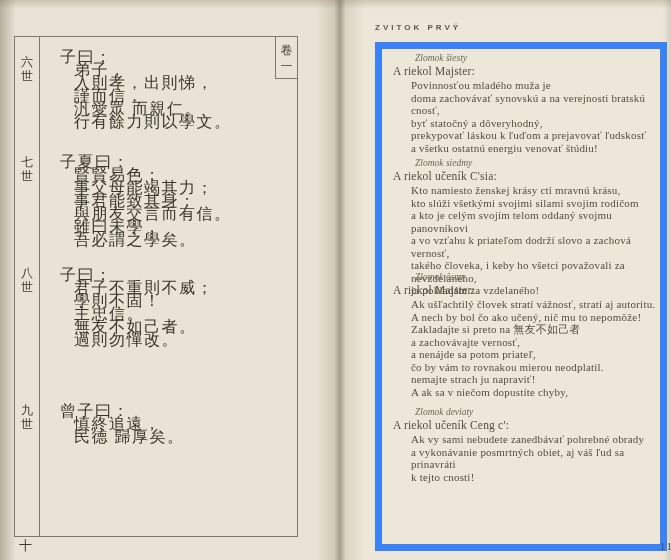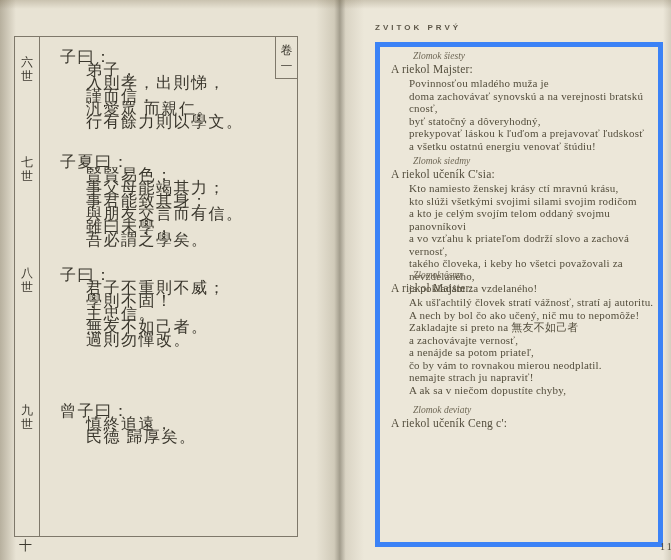--- a/index.html
+++ b/index.html
@@ -27,30 +27,30 @@
     font-size:12px;line-height:14px;color:#3c392f;}
   .marker span{display:block;}
   .m0{top:18px}.m1{top:118px}.m2{top:229px}.m3{top:366px}
   .tab{position:absolute;top:0;right:0;width:22px;height:42px;
     border-left:1px solid #7e786a;border-bottom:1px solid #7e786a;
     text-align:center;font-size:12px;line-height:16px;padding-top:5px;
     box-sizing:border-box;color:#3c392f;}
   .tab span{display:block;}
   .cblock{position:absolute;left:45px;color:#39362c;font-size:16px;
     line-height:13px;letter-spacing:1.5px;white-space:nowrap;}
-  .cblock .clines{margin-left:26px;}
+  .cblock .clines{margin-left:14px;}
   .b0{top:13px}.b1{top:118px}.b2{top:231px}.b3{top:367px}
   .l-pagenum{position:absolute;left:19px;top:537px;font-size:13px;color:#3c392f;}
 
   
   .r-header{position:absolute;top:23px;left:375px;width:278px;
     font-family:"Liberation Sans", sans-serif;font-size:8px;font-weight:bold;
     letter-spacing:3px;color:#5e584a;}
   .r-frame{position:absolute;left:375px;top:42px;width:278px;height:495px;
-    border:5px solid #3b82f6;}
+    border:7px solid #3b82f6;}
   .section{position:absolute;left:0;right:0;color:#544e3d;}
   .s0{top:4px}.s1{top:109px}.s2{top:223px}.s3{top:358px}
   .sec-label{margin-left:33px;font-style:italic;font-size:9.5px;line-height:11px;color:#6e6755;}
   .sec-speaker{margin-left:11px;font-size:11.5px;line-height:13px;margin-top:1px;letter-spacing:.2px;}
   .sec-lines{margin-left:29px;font-size:11px;line-height:12.5px;margin-top:1px;letter-spacing:.2px;}
   .r-pagenum{position:absolute;left:660px;top:541px;font-size:10px;letter-spacing:2px;color:#4b4638;}
 </style>
 </head>
 <body>
 
@@ -170,17 +170,22 @@
         <div>a nenájde sa potom priateľ,</div>
         <div>čo by vám to rovnakou mierou neodplatil.</div>
         <div>nemajte strach ju napraviť!</div>
         <div>A ak sa v niečom dopustíte chyby,</div>
       </div>
     </div>
 
     <div class="section s3">
       <div class="sec-label">Zlomok deviaty</div>
       <div class="sec-speaker">A riekol učeník Ceng c':</div>
+      <div class="sec-lines">
+        <div>Ak vy sami nebudete zanedbávať pohrebné obrady</div>
+        <div>a vykonávanie posmrtných obiet, aj váš ľud sa prinavráti</div>
+        <div>k tejto cnosti!</div>
+      </div>
     </div>
 
   </div>
   <div class="r-pagenum">11</div>
 </div>
 
 </body></html>

